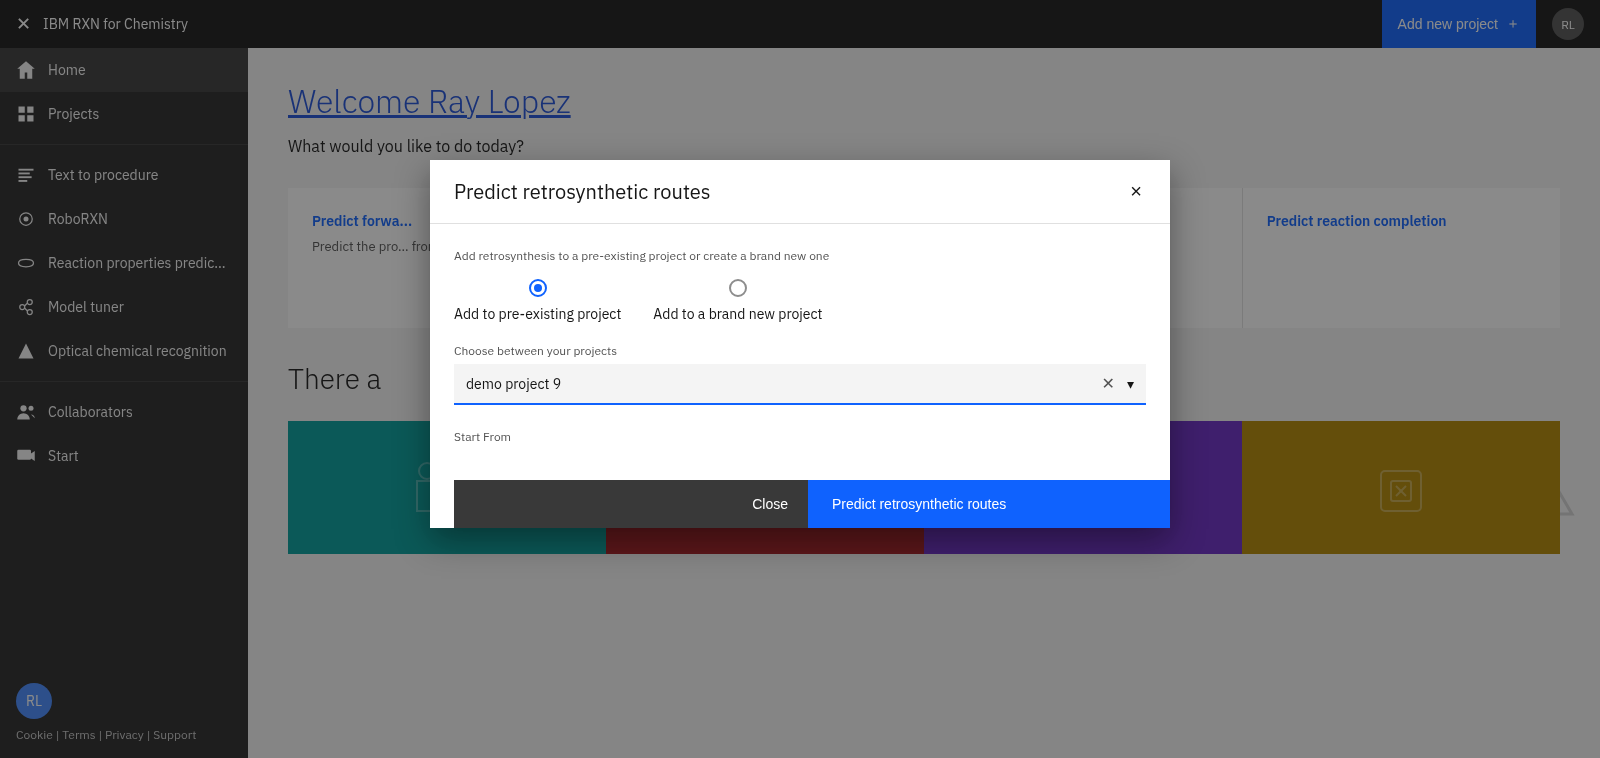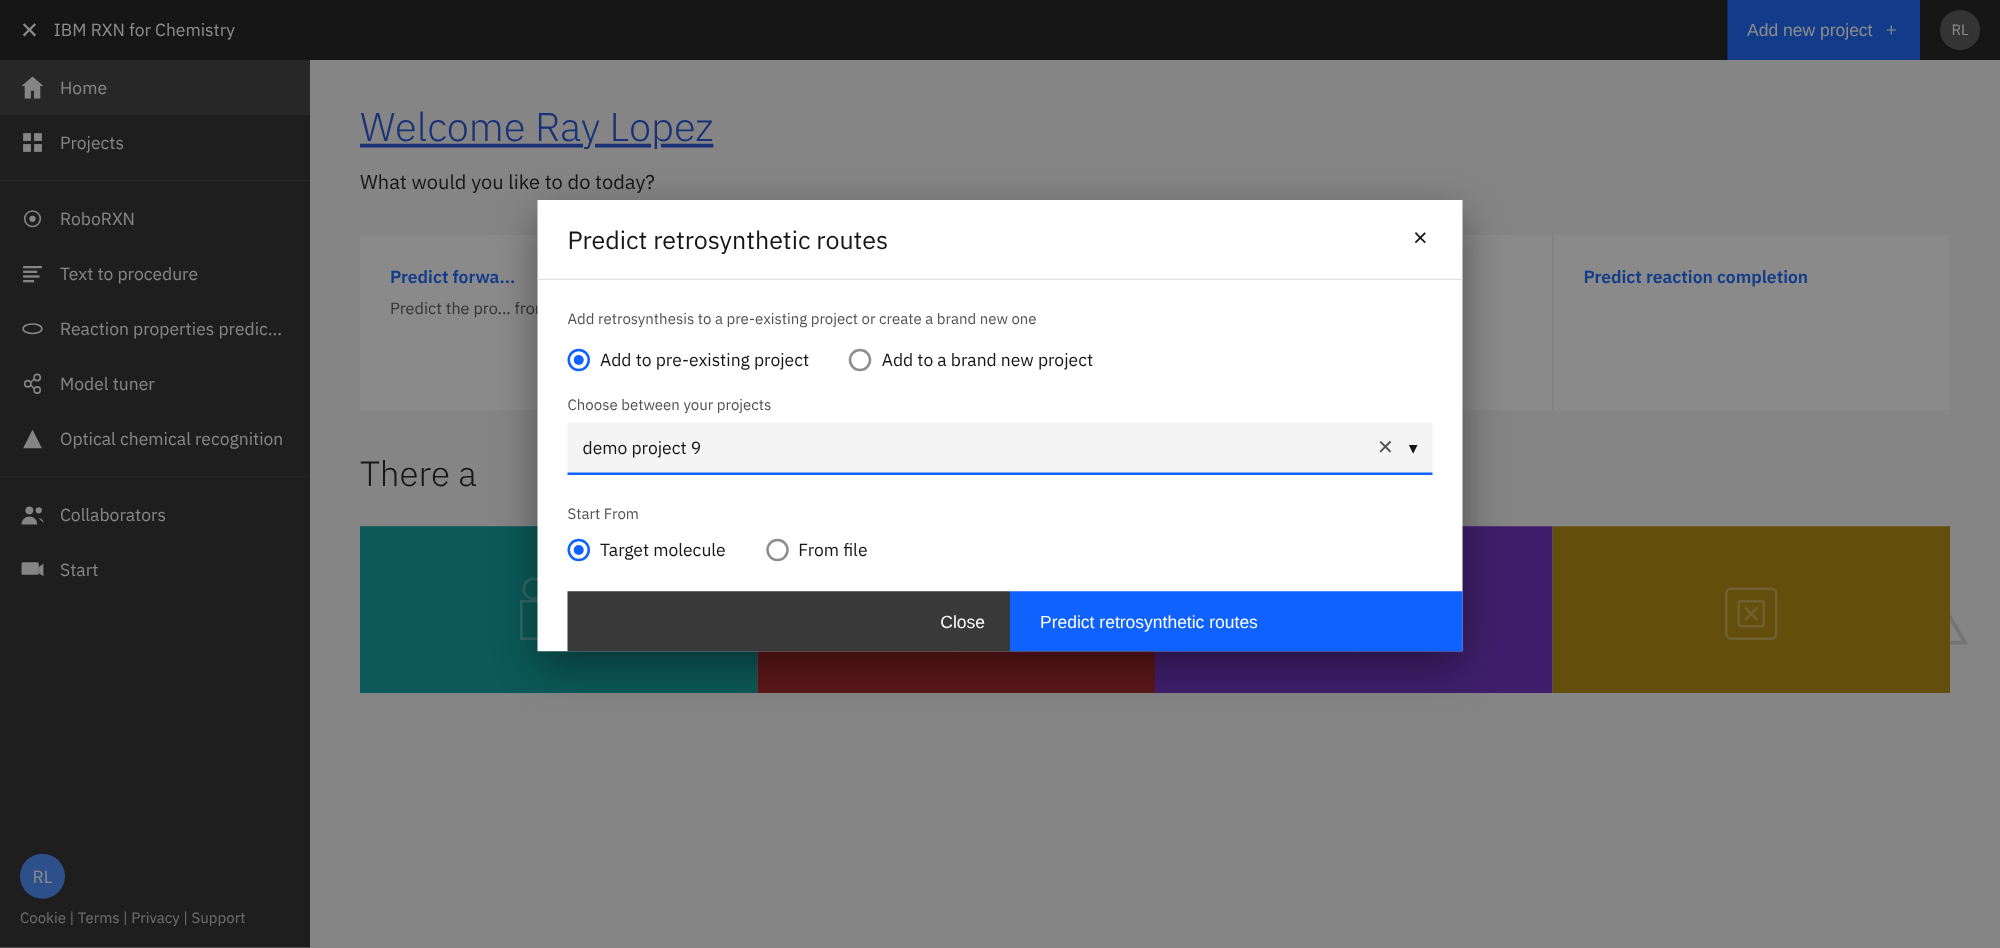--- a/index.html
+++ b/index.html
@@ -139,21 +139,21 @@
       padding: 16px 24px;
       border-bottom: 1px solid #e0e0e0;
     }
     .modal-title { font-size: 20px; font-weight: 400; }
     .modal-close { background: none; border: none; cursor: pointer; font-size: 20px; color: #161616; display: flex; align-items: center; padding: 4px; }
     .modal-body { padding: 24px; }
     .modal-instruction { font-size: 12px; color: #525252; margin-bottom: 16px; }
 
     
     .radio-group { display: flex; gap: 32px; margin-bottom: 20px; align-items: center; }
-    .radio-option { display: flex; align-items: center; gap: 8px; cursor: pointer; font-size: 14px; }
+    .radio-option { display: flex; align-items: center; gap: 8px; cursor: pointer; font-size: 14px; flex-direction: column; }
     .radio-circle {
       width: 18px; height: 18px; border-radius: 50%;
       border: 2px solid #0f62fe;
       display: flex; align-items: center; justify-content: center;
       flex-shrink: 0;
     }
     .radio-circle.selected::after {
       content: '';
       width: 8px; height: 8px;
       border-radius: 50%;
@@ -247,36 +247,36 @@
             <rect x="4" y="18" width="10" height="10"></rect>
             <rect x="18" y="18" width="10" height="10"></rect>
           </svg>
       </span>
       <span>Projects</span>
     </div>
     <hr class="sidebar-divider">
     <div class="sidebar-item">
       <span class="sidebar-icon">
         <svg width="20" height="20" viewBox="0 0 32 32" fill="#f4f4f4">
-            <circle cx="16" cy="16" r="10" stroke="#f4f4f4" stroke-width="2" fill="none"></circle>
-            <circle cx="16" cy="16" r="4" fill="#f4f4f4"></circle>
-          </svg>
-      </span>
-      <span>RoboRXN</span>
-    </div>
-    <div class="sidebar-item">
-      <span class="sidebar-icon">
-        <svg width="20" height="20" viewBox="0 0 32 32" fill="#f4f4f4">
             <rect x="4" y="6" width="24" height="3"></rect>
             <rect x="4" y="12" width="18" height="3"></rect>
             <rect x="4" y="18" width="21" height="3"></rect>
             <rect x="4" y="24" width="14" height="3"></rect>
           </svg>
       </span>
       <span>Text to procedure</span>
+    </div>
+    <div class="sidebar-item">
+      <span class="sidebar-icon">
+        <svg width="20" height="20" viewBox="0 0 32 32" fill="#f4f4f4">
+            <circle cx="16" cy="16" r="10" stroke="#f4f4f4" stroke-width="2" fill="none"></circle>
+            <circle cx="16" cy="16" r="4" fill="#f4f4f4"></circle>
+          </svg>
+      </span>
+      <span>RoboRXN</span>
     </div>
     <div class="sidebar-item">
       <span class="sidebar-icon">
         <svg width="20" height="20" viewBox="0 0 32 32" fill="#f4f4f4">
             <path d="M4 16 C4 8 28 8 28 16 C28 24 4 24 4 16Z" stroke="#f4f4f4" stroke-width="2" fill="none"></path>
           </svg>
       </span>
       <span>Reaction properties predic...</span>
     </div>
     <div class="sidebar-item">
@@ -419,30 +419,20 @@
       <p class="dropdown-label">Choose between your projects</p>
       <div class="dropdown-container">
         <span class="dropdown-value">demo project 9</span>
         <div class="dropdown-actions">
           <button class="dropdown-clear">✕</button>
           <button class="dropdown-chevron">▾</button>
         </div>
       </div>
 
       <p class="section-label">Start From</p>
-      <div class="start-from-group">
-        <label class="radio-option">
-          <span class="radio-circle selected"></span>
-          <span>Target molecule</span>
-        </label>
-        <label class="radio-option">
-          <span class="radio-circle unselected"></span>
-          <span>From file</span>
-        </label>
-      </div>
     </div>
 
     <div class="modal-footer">
       <button class="modal-footer-close">Close</button>
       <button class="modal-footer-action">Predict retrosynthetic routes</button>
     </div>
   </div>
 </div>
 
 </body></html>

